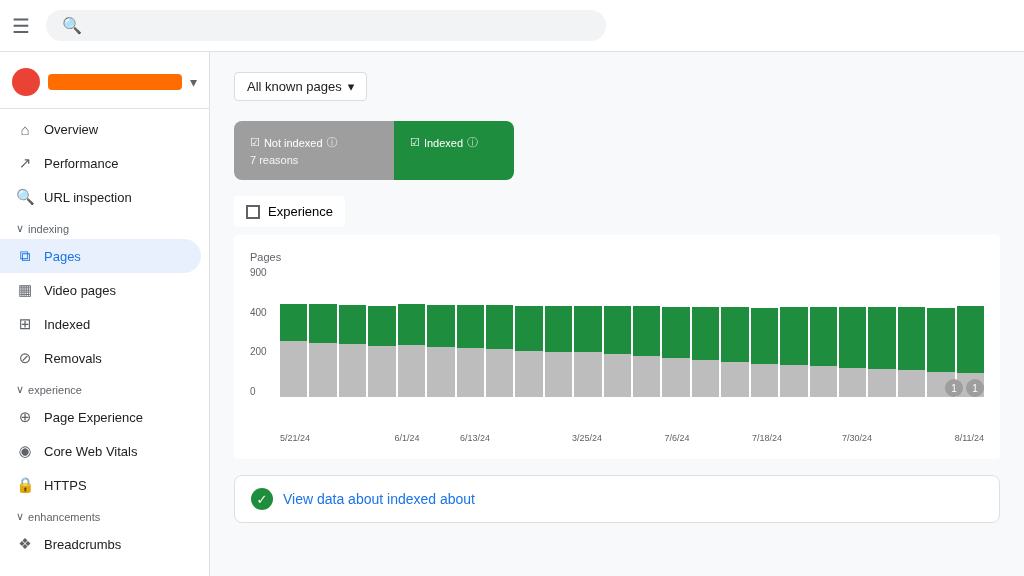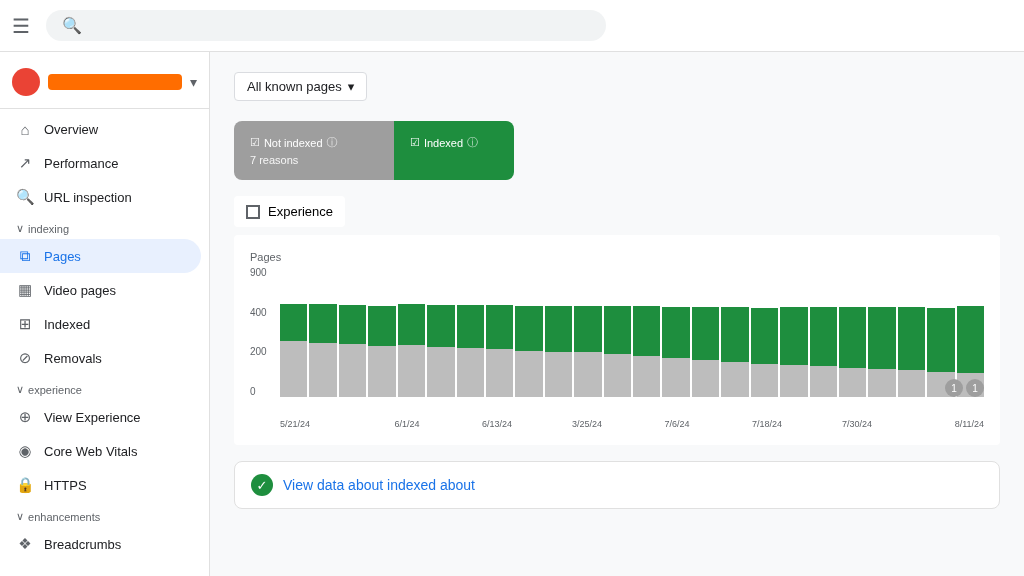--- a/index.html
+++ b/index.html
@@ -153,21 +153,21 @@
       <span class="nav-item-icon">⊘</span>
       <span>Removals</span>
     </div>
 
     <div class="nav-section-label">
       <span>∨</span>
       <span>Experience</span>
     </div>
     <div class="nav-item">
       <span class="nav-item-icon">⊕</span>
-      <span>View Experience</span>
+      <span>Page Experience</span>
     </div>
     <div class="nav-item">
       <span class="nav-item-icon">◉</span>
       <span>Core Web Vitals</span>
     </div>
     <div class="nav-item">
       <span class="nav-item-icon">🔒</span>
       <span>HTTPS</span>
     </div>
 
@@ -373,24 +373,24 @@
                   </div>
                 </div>
               </div>
 
             <div style="position:absolute; right:0; bottom:20px; display:flex; gap:3px;">
               <div class="page-dot">1</div>
               <div class="page-dot">1</div>
             </div>
           </div>
 
-          <div style="display:flex; padding-left:30px; margin-top:2px;gap:16px;">
+          <div style="display:flex; padding-left:30px; margin-top:16px;gap:16px;">
             <span style="flex:1; font-size:9px; color:#5f6368; text-align:left;">5/21/24</span>
             <span style="flex:1; font-size:9px; color:#5f6368; text-align:center;">6/1/24</span>
-            <span style="flex:1; font-size:9px; color:#5f6368; text-align:center;">6/13/24</span>
+            <span style="flex:1; font-size:9px; color:#5f6368; ">6/13/24</span>
             <span style="flex:1; font-size:9px; color:#5f6368; text-align:center;">3/25/24</span>
             <span style="flex:1; font-size:9px; color:#5f6368; text-align:center;">7/6/24</span>
             <span style="flex:1; font-size:9px; color:#5f6368; text-align:center;">7/18/24</span>
             <span style="flex:1; font-size:9px; color:#5f6368; text-align:center;">7/30/24</span>
             <span style="flex:1; font-size:9px; color:#5f6368; text-align:right;">8/11/24</span>
           </div>
         </div>
       </div>
 
       <div class="info-box">

